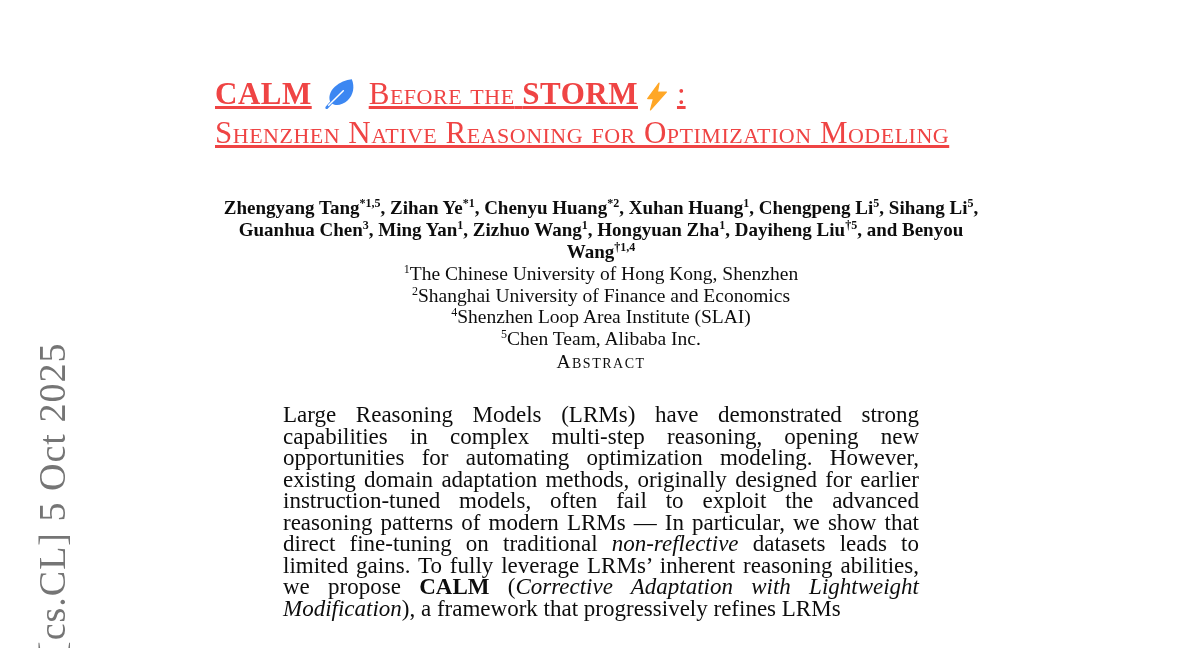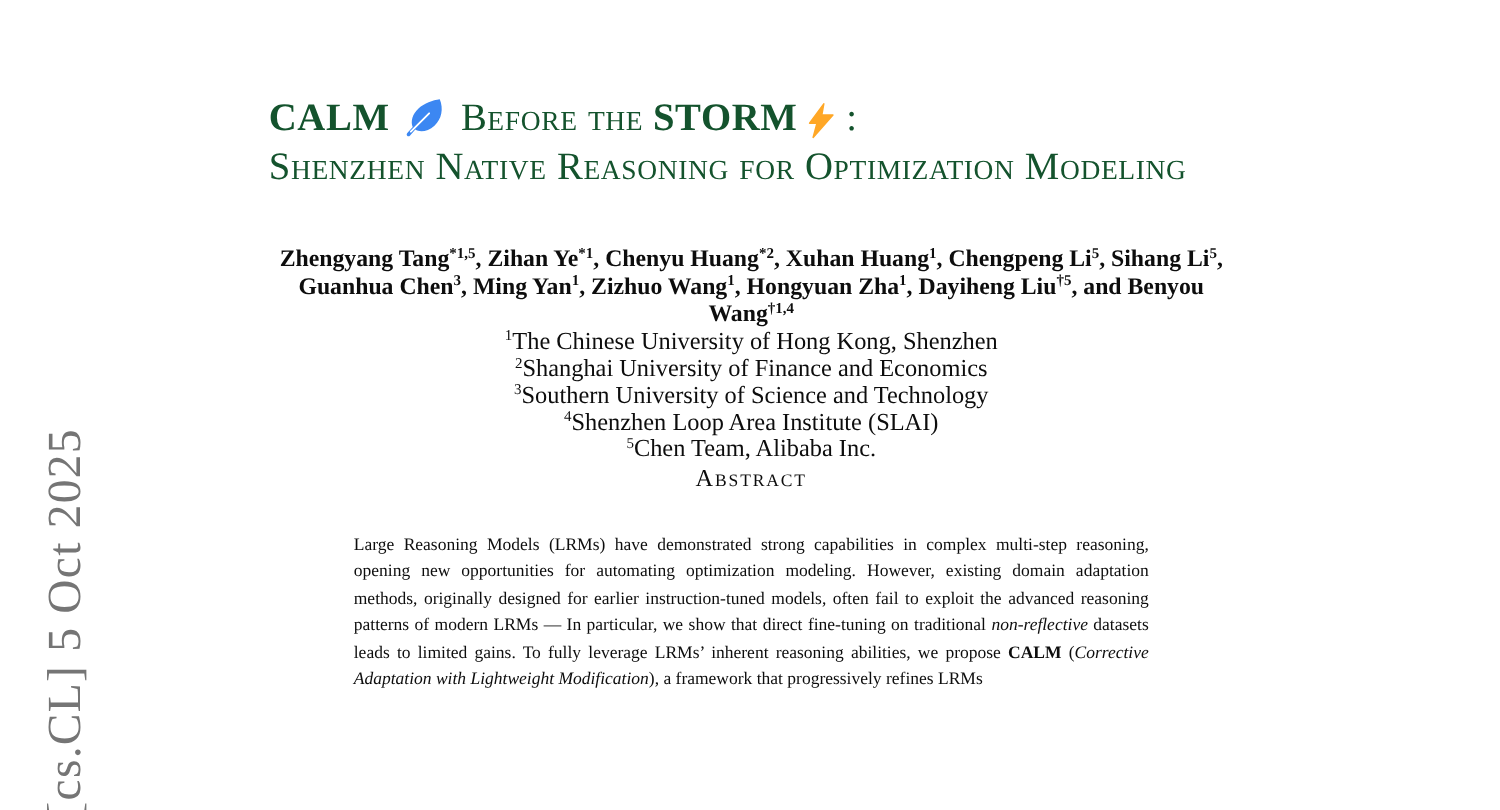--- a/index.html
+++ b/index.html
@@ -7,21 +7,21 @@
     position:relative;width:1200px;height:648px;background:#ffffff;
     overflow:hidden;font-family:"Liberation Serif","DejaVu Serif",serif;color:#0d0d0d;
   }
   
   .stamp{
     position:absolute;left:30px;top:654px;transform-origin:0 0;transform:rotate(-90deg);
     font-size:38px;letter-spacing:1px;white-space:nowrap;color:#757575;
   }
   
   .col{position:absolute;left:215px;top:74px;width:772px;}
-  .title{margin:0;font-size:31px;font-weight:normal;line-height:39px;color:#14532d;}
+  .title{margin:0;font-size:31px;font-weight:normal;line-height:39px;color:#ef4444;text-decoration:underline;}
   .t-line1{display:block;white-space:nowrap;}
   .t-line2{display:block;}
   .tb{font-weight:700;letter-spacing:0.5px;}
   .tsc{font-variant:small-caps;letter-spacing:0.5px;}
   .ticon{display:inline-block;vertical-align:-7px;line-height:0;}
   .ticon svg{display:inline-block;}
   .ticon.feather{margin:0 10px 0 9px;}
   .ticon.bolt{margin:0 5px 0 6px;vertical-align:-8px;}
   .t-colon{margin-left:2px;}
 
@@ -32,21 +32,21 @@
   sup{
     font-size:12px;line-height:0;vertical-align:baseline;position:relative;top:-7px;
   }
   .affils{text-align:center;font-size:19.5px;line-height:21.6px;}
   .affil-line{white-space:nowrap;}
   .abs-head{
     margin-top:1px;text-align:center;font-size:19.5px;line-height:24px;
     font-variant:small-caps;letter-spacing:1.5px;
   }
   .abs-body{
-    width:636px;margin:30px auto 16px;font-size:14px;line-height:21.5px;
+    width:636px;margin:30px auto 16px;font-size:23px;line-height:21.5px;
     text-align:justify;
   }
   .seg-normal{font-style:normal;font-weight:normal;}
   .seg-italic{font-style:italic;}
   .seg-bold{font-weight:700;}
 </style>
 </head>
 <body>
 
 <div class="page">
@@ -66,21 +66,20 @@
           </svg></span><span class="t-colon">:</span>
       </span>
       <span class="t-line2 tsc">Shenzhen Native Reasoning for Optimization Modeling</span>
     </h1>
 
     <div class="authors"><span>Zhengyang Tang</span><sup>*1,5</sup>, <span>Zihan Ye</span><sup>*1</sup>, <span>Chenyu Huang</span><sup>*2</sup>, <span>Xuhan Huang</span><sup>1</sup>, <span>Chengpeng Li</span><sup>5</sup>, <span>Sihang Li</span><sup>5</sup>, <span>Guanhua Chen</span><sup>3</sup>, <span>Ming Yan</span><sup>1</sup>, <span>Zizhuo Wang</span><sup>1</sup>, <span>Hongyuan Zha</span><sup>1</sup>, <span>Dayiheng Liu</span><sup>†5</sup>, and <span>Benyou Wang</span><sup>†1,4</sup></div>
 
     <div class="affils">
         <div class="affil-line"><sup>1</sup><span>The Chinese University of Hong Kong, Shenzhen</span></div>
         <div class="affil-line"><sup>2</sup><span>Shanghai University of Finance and Economics</span></div>
-        <div class="affil-line"><sup>3</sup><span>Southern University of Science and Technology</span></div>
         <div class="affil-line"><sup>4</sup><span>Shenzhen Loop Area Institute (SLAI)</span></div>
         <div class="affil-line"><sup>5</sup><span>Chen Team, Alibaba Inc.</span></div>
       </div>
 
     <div class="abs-head">Abstract</div>
 
     <p class="abs-body"><span class="seg-normal">Large Reasoning Models (LRMs) have demonstrated strong capabilities in complex multi-step reasoning, opening new opportunities for automating optimization modeling. However, existing domain adaptation methods, originally designed for earlier instruction-tuned models, often fail to exploit the advanced reasoning patterns of modern LRMs — In particular, we show that direct fine-tuning on traditional </span><span class="seg-italic">non-reflective</span><span class="seg-normal"> datasets leads to limited gains. To fully leverage LRMs’ inherent reasoning abilities, we propose </span><span class="seg-bold">CALM</span><span class="seg-normal"> (</span><span class="seg-italic">Corrective Adaptation with Lightweight Modification</span><span class="seg-normal">), a framework that progressively refines LRMs</span></p>
 
   </div>
 </div>

